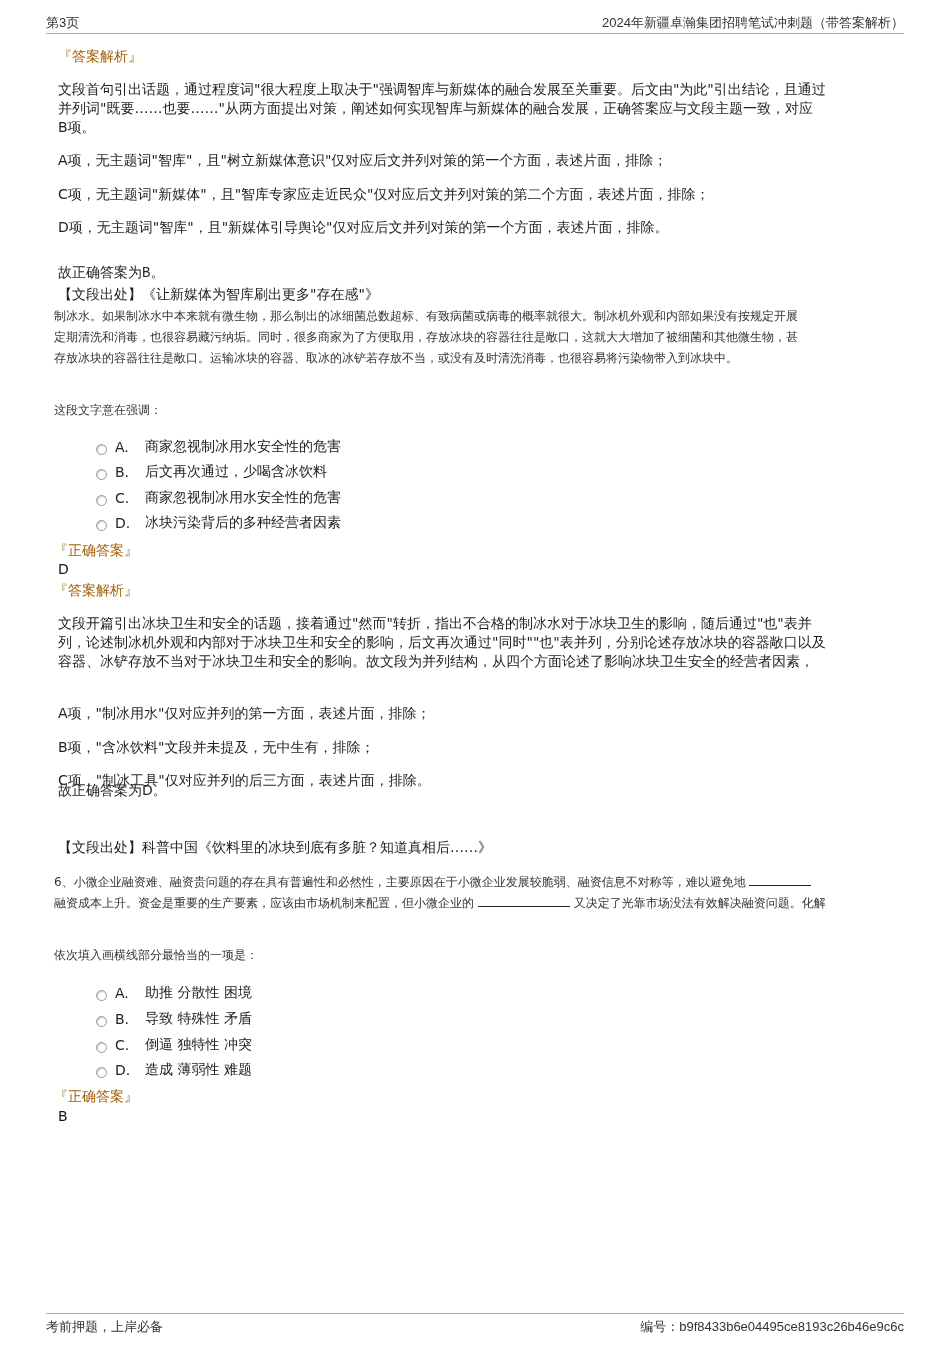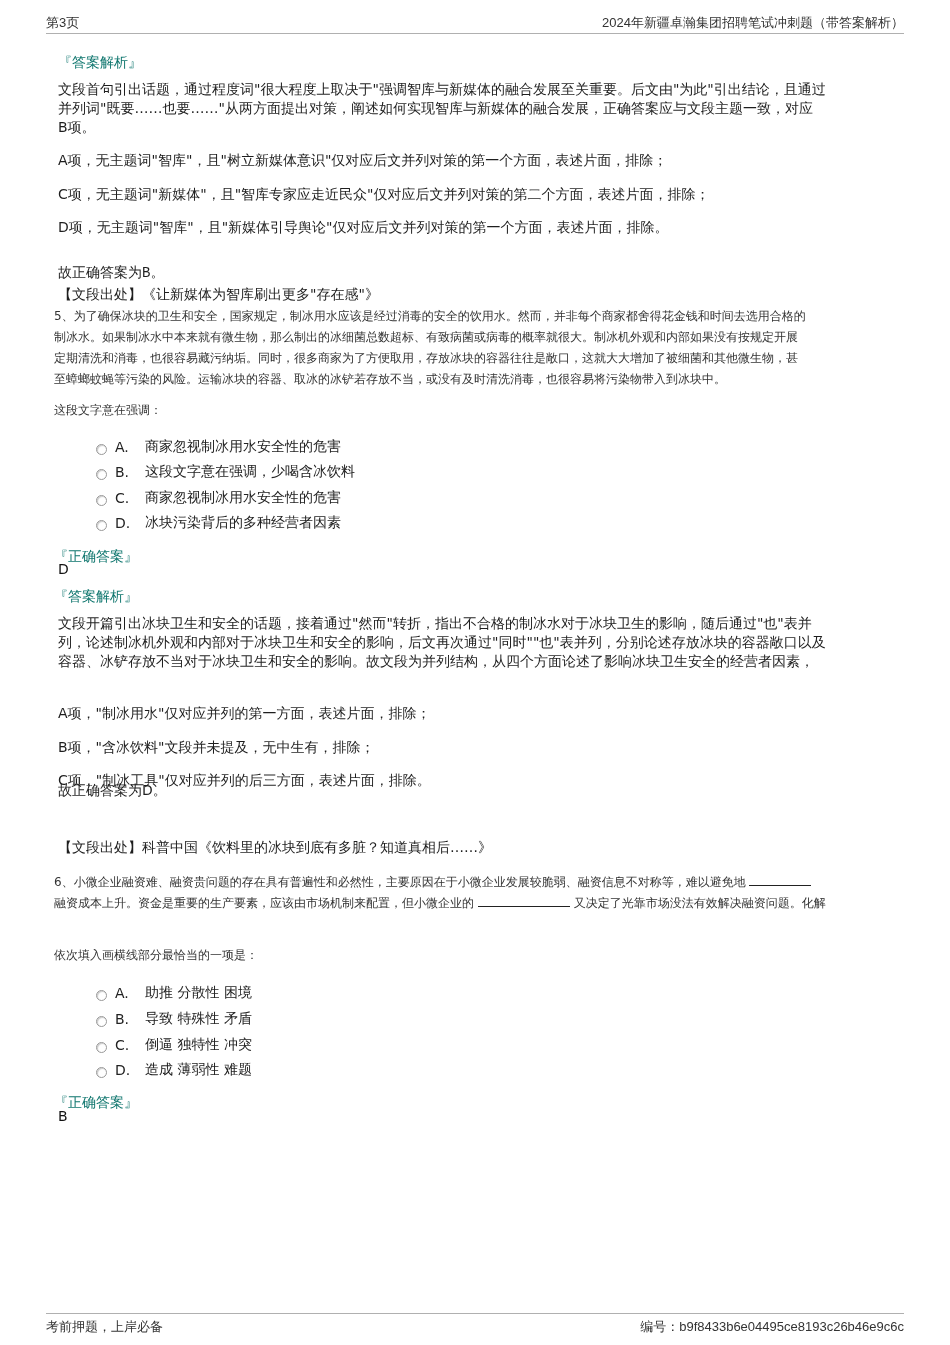--- a/index.html
+++ b/index.html
@@ -18,21 +18,21 @@
     position: absolute; left: 46px; right: 46px; top: 1313px;
     border-top: 1px solid #b0b0b0; padding-top: 4px;
     font-size: 13px; color: #333;
     display: flex; justify-content: space-between;
     font-family: "Liberation Sans", sans-serif;
   }
   .content { position: absolute; left: 0; top: 0; width: 950px; }
   .blk { position: absolute; left: 58px; width: 840px; }
   .p14 { font-size: 14px; line-height: 19px; color: #1e1e1e; }
   .p12 { font-size: 12px; line-height: 21px; color: #333; }
-  .bracket { font-size: 14px; color: #0f766e; margin-top: 6px; }
+  .bracket { font-size: 14px; color: #a16207; }
   .opt {
     position: absolute; left: 96px; font-size: 14px; color: #222;
     display: flex; align-items: center; height: 20px;
   }
   .radio {
     width: 9px; height: 9px; border: 1px solid #999; border-radius: 50%;
     margin-right: 8px; margin-top: 5px; background: #fff;
     box-shadow: inset 1px 1px 1px #ccc;
   }
   .opt-letter { width: 30px; font-family: "DejaVu Sans", sans-serif; }
@@ -55,36 +55,35 @@
     <div>并列词"既要……也要……"从两方面提出对策，阐述如何实现智库与新媒体的融合发展，正确答案应与文段主题一致，对应</div>
     <div>B项。</div>
   </div>
   <div class="blk p14" style="top:151px;">A项，无主题词"智库"，且"树立新媒体意识"仅对应后文并列对策的第一个方面，表述片面，排除；</div>
   <div class="blk p14" style="top:185px;">C项，无主题词"新媒体"，且"智库专家应走近民众"仅对应后文并列对策的第二个方面，表述片面，排除；</div>
   <div class="blk p14" style="top:218px;">D项，无主题词"智库"，且"新媒体引导舆论"仅对应后文并列对策的第一个方面，表述片面，排除。</div>
   <div class="blk p14" style="top:264px;font-family:Liberation Mono, monospace;">故正确答案为B。</div>
   <div class="blk p14" style="top:285px;">【文段出处】《让新媒体为智库刷出更多"存在感"》</div>
 
   <div class="blk p12" style="top:306px; left:54px; width:850px;">
-    <div>5、为了确保冰块的卫生和安全，国家规定，制冰用水应该是经过消毒的安全的饮用水。然而，并非每个商家都舍得花金钱和时间去选用合格的</div>
     <div>制冰水。如果制冰水中本来就有微生物，那么制出的冰细菌总数超标、有致病菌或病毒的概率就很大。制冰机外观和内部如果没有按规定开展</div>
     <div>定期清洗和消毒，也很容易藏污纳垢。同时，很多商家为了方便取用，存放冰块的容器往往是敞口，这就大大增加了被细菌和其他微生物，甚</div>
-    <div>至蟑螂蚊蝇等污染的风险。运输冰块的容器、取冰的冰铲若存放不当，或没有及时清洗消毒，也很容易将污染物带入到冰块中。</div>
+    <div>存放冰块的容器往往是敞口。运输冰块的容器、取冰的冰铲若存放不当，或没有及时清洗消毒，也很容易将污染物带入到冰块中。</div>
   </div>
   <div class="blk p12" style="top:400px; left:54px;">这段文字意在强调：</div>
 
   <div class="opt" style="top:437px;">
     <span class="radio"></span>
     <span class="opt-letter">A.</span>
     <span>商家忽视制冰用水安全性的危害</span>
   </div>
   <div class="opt" style="top:462px;">
     <span class="radio"></span>
     <span class="opt-letter">B.</span>
-    <span>这段文字意在强调，少喝含冰饮料</span>
+    <span>后文再次通过，少喝含冰饮料</span>
   </div>
   <div class="opt" style="top:488px;">
     <span class="radio"></span>
     <span class="opt-letter">C.</span>
     <span>商家忽视制冰用水安全性的危害</span>
   </div>
   <div class="opt" style="top:513px;">
     <span class="radio"></span>
     <span class="opt-letter">D.</span>
     <span>冰块污染背后的多种经营者因素</span>

